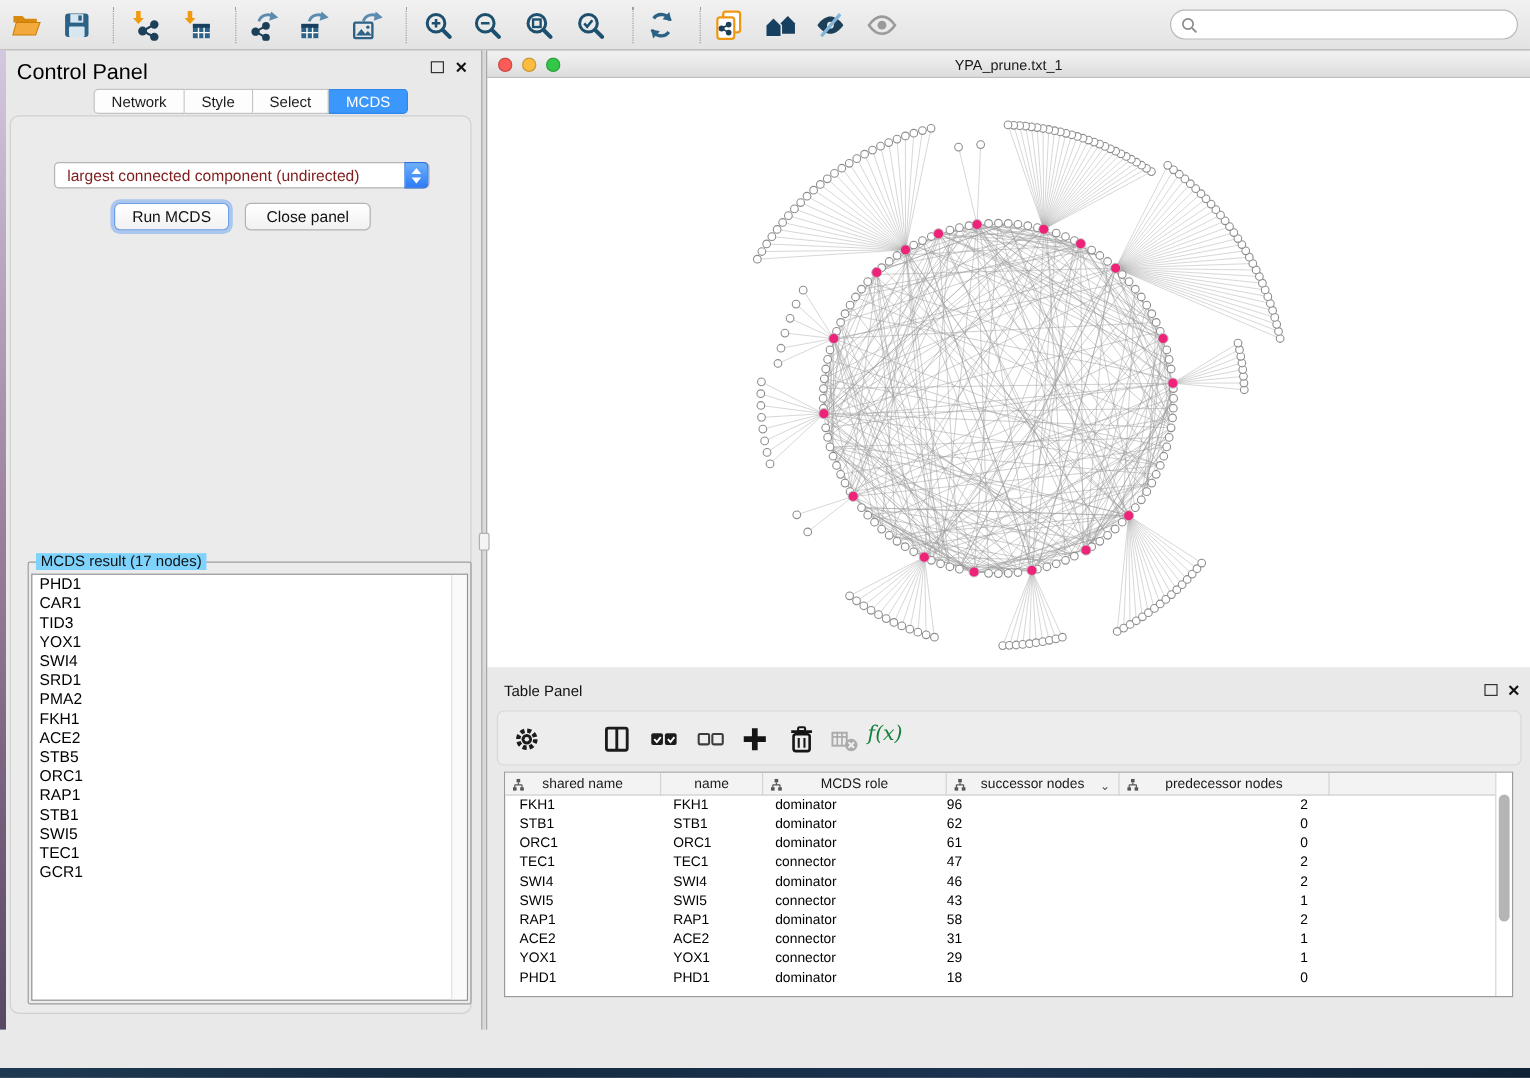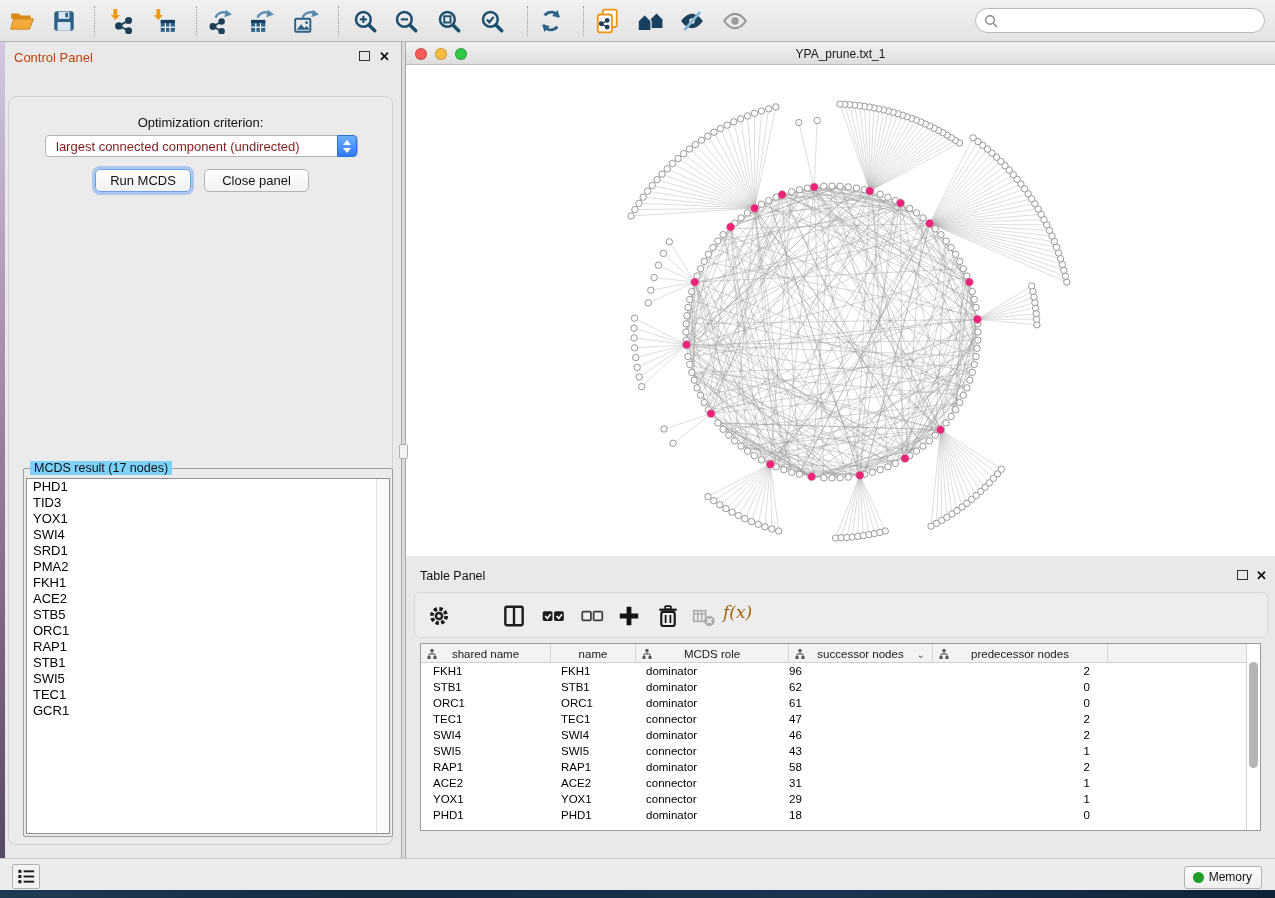--- a/index.html
+++ b/index.html
@@ -15,21 +15,21 @@
     background:linear-gradient(#f1f1f1,#e3e3e3);border-bottom:1px solid #b5b5b5}
   .tbtn{position:absolute;top:8px;width:26px;height:26px}
   .tsep{position:absolute;top:6px;height:30px;width:0;border-left:1px dotted #9e9e9e}
   .search-wrap{position:absolute;left:975px;top:8px;width:290px;height:25px;background:#fff;
     border:1px solid #b9b9b9;border-radius:13px}
   .search-wrap svg{position:absolute;left:8px;top:5px}
   .search-input{position:absolute;left:26px;top:1px;width:255px;height:21px;border:none;outline:none;
     font:12px "Liberation Sans",sans-serif;background:transparent}
 
   
-  .cp-title{position:absolute;left:14px;top:50px;font-size:13px;color:#c2410c}
+  .cp-title{position:absolute;left:14px;top:50px;font-size:18px;color:#000000}
   .win-float{position:absolute;width:11px;height:10px;border:1.6px solid #333;background:transparent}
   .win-close{position:absolute;font-size:13px;font-weight:700;color:#111;line-height:10px}
   .cp-tabs{position:absolute;left:78px;top:74px;height:21px;display:flex}
   .tab{height:21px;border:1px solid #c3c3c3;border-left:none;background:#fdfdfd;color:#1c1c1c;
     font-size:12.5px;display:flex;align-items:center;justify-content:center;padding:0 14px}
   .tab:first-child{border-left:1px solid #c3c3c3;border-radius:4px 0 0 4px}
   .tab:last-child{border-radius:0 4px 4px 0}
   .tab.active{background:#3b97fb;border-color:#2f87ec;color:#fff}
   .cp-panel{position:absolute;left:8px;top:96px;width:385px;height:749px;background:#ebebeb;
     border:1px solid #d0d0d0;border-radius:8px}
@@ -63,21 +63,21 @@
   .traffic{position:absolute;top:5px;width:12px;height:12px;border-radius:50%;border:0.5px solid rgba(0,0,0,.2)}
   .net-title{position:absolute;left:0;top:4px;width:100%;text-align:center;font-size:12px;color:#1a1a1a}
   .net-canvas{position:absolute;left:406px;top:65px;width:869px;height:491px;background:#fff}
 
   
   .tp-title{position:absolute;left:420px;top:569px;font-size:12.5px;color:#111}
   .tp-toolbar{position:absolute;left:414px;top:592px;width:854px;height:46px;background:#ededed;
     border:1px solid #d8d8d8;border-radius:6px}
   .tpbtn{position:absolute;top:10px;width:26px;height:26px}
   .fx{position:absolute;left:308px;top:9px;font-family:"DejaVu Serif",serif;font-style:italic;
-    font-size:17px;color:#a16207}
+    font-size:17px;color:#15803d}
   .ntable{position:absolute;left:420px;top:643px;width:841px;height:188px;background:#fff;border:1px solid #9a9a9a}
   .thead{position:absolute;left:0;top:0;right:14px;height:19px;background:#f3f3f3;border-bottom:1px solid #cfcfcf;display:flex}
   .th{position:relative;height:19px;border-right:1px solid #d4d4d4;font-size:11.5px;color:#1a1a1a;
     display:flex;align-items:center;justify-content:center}
   .th .treeicon{position:absolute;left:6px;top:5px}
   .th .sortchev{position:absolute;right:7px;top:5px;font-size:10px;color:#555}
   .tbody{position:absolute;left:0;top:19px;right:14px;bottom:0;overflow:hidden}
   .trow{display:flex;height:16px}
   .td{font-size:11.5px;color:#000;line-height:16px;white-space:nowrap;overflow:hidden}
   .td.c1{padding-left:12px}.td.c2{padding-left:10px}.td.c3{padding-left:10px}
@@ -257,38 +257,44 @@
       <input class="search-input" placeholder="" style="">
     </div>
   </div>
 
   <div class="desktop-strip"></div>
 
   <div class="cp-title">Control Panel</div>
   <div class="win-float" style="left:359px;top:51px"></div>
   <div class="win-close" style="left:379px;top:52px">✕</div>
 
+  <div class="cp-tabs">
+        <div class="tab">Network</div>
+        <div class="tab">Style</div>
+        <div class="tab">Select</div>
+        <div class="tab active">MCDS</div>
+      </div>
 
   <div class="cp-panel">
-    <div class="opt-label">Optimization criterion:</div>
     <div class="cp-select">
       <span class="val">largest connected component (undirected)</span>
       <span class="stepper">
             <span class="chev up"></span>
             <span class="chev dn"></span>
           </span>
     </div>
     <div class="btn focused" style="left:86px;top:72px;width:96px">Run MCDS</div>
     <div class="btn" style="left:195px;top:72px;width:105px">Close panel</div>
 
     <div class="mcds-group">
       <div class="mcds-legend">MCDS result (17 nodes)</div>
       <div class="mcds-list">
         <div class="mcds-scroll"></div>
       <div class="mcds-item">PHD1</div>
+            <div class="mcds-item">CAR1</div>
             <div class="mcds-item">TID3</div>
             <div class="mcds-item">YOX1</div>
             <div class="mcds-item">SWI4</div>
             <div class="mcds-item">SRD1</div>
             <div class="mcds-item">PMA2</div>
             <div class="mcds-item">FKH1</div>
             <div class="mcds-item">ACE2</div>
             <div class="mcds-item">STB5</div>
             <div class="mcds-item">ORC1</div>
             <div class="mcds-item">RAP1</div>
@@ -1233,33 +1239,15 @@
             <div class="td c4 w4">18</div>
             <div class="td c5 w5">0</div>
           </div>
         </div>
     <div class="tscroll">
           <div class="tthumb"></div>
         </div>
   </div>
 
 
-  <div class="statusbar">
-    <div class="list-btn">
-      <svg viewBox="0 0 24 24" width="26" height="23">
-            <g fill="#1c1c1c">
-              <rect x="4" y="5" width="3.2" height="3.2"></rect>
-              <rect x="9.5" y="5.6" width="11" height="2"></rect>
-              <rect x="4" y="10.4" width="3.2" height="3.2"></rect>
-              <rect x="9.5" y="11" width="11" height="2"></rect>
-              <rect x="4" y="15.8" width="3.2" height="3.2"></rect>
-              <rect x="9.5" y="16.4" width="11" height="2"></rect>
-            </g>
-          </svg>
-    </div>
-    <div class="mem-btn">
-      <span class="mem-dot"></span>
-      <span>Memory</span>
-    </div>
-  </div>
 
 </div>
 </div>
 
 </body></html>

